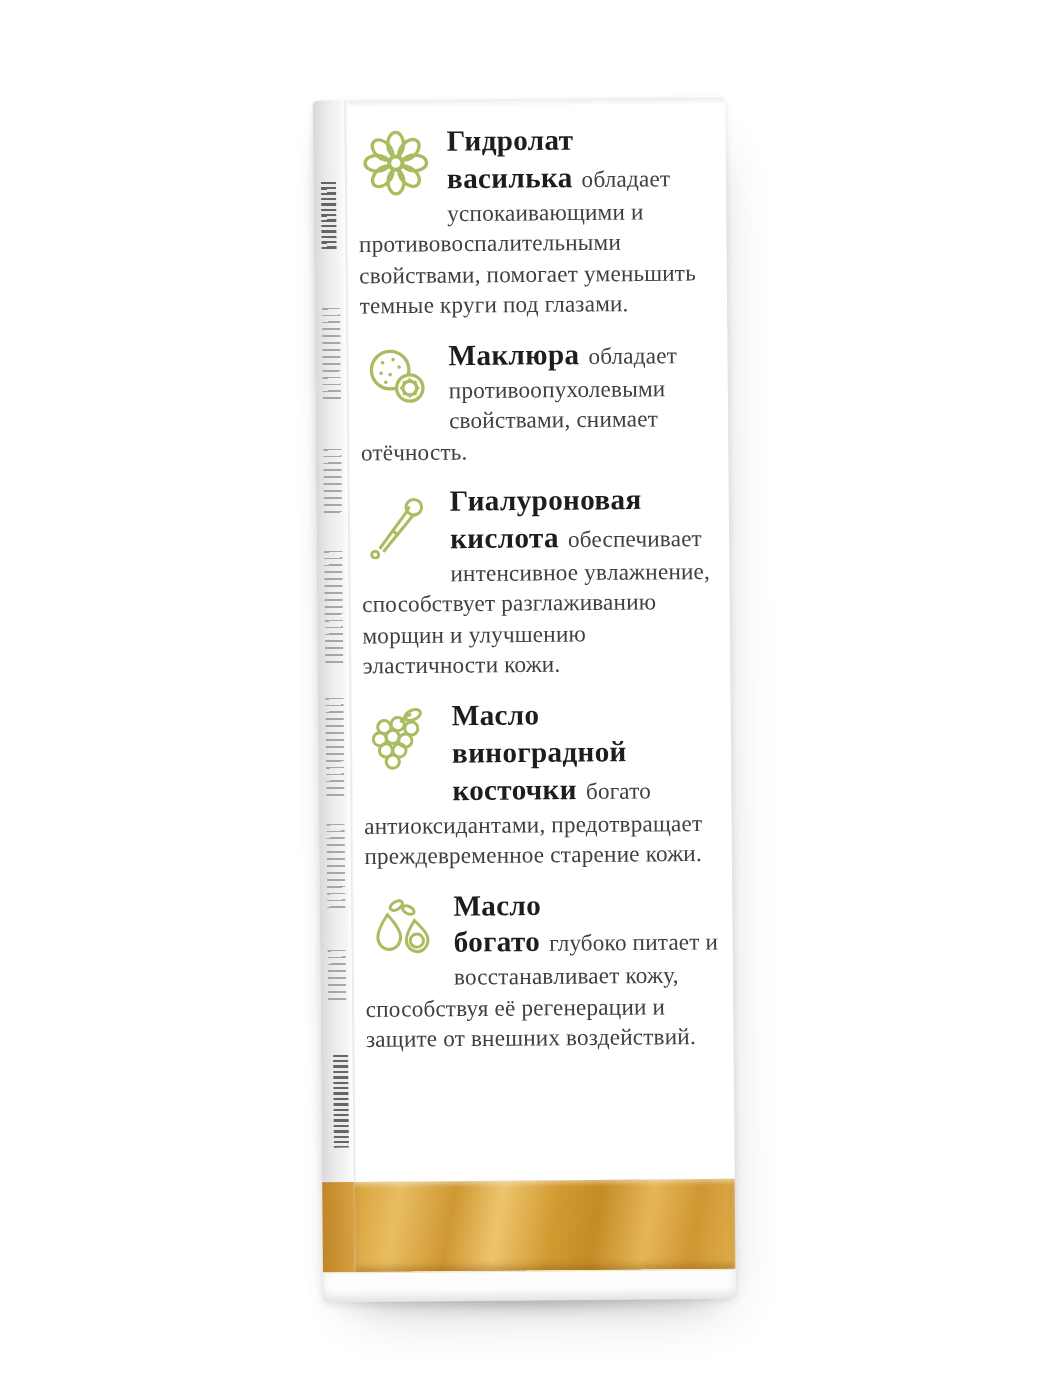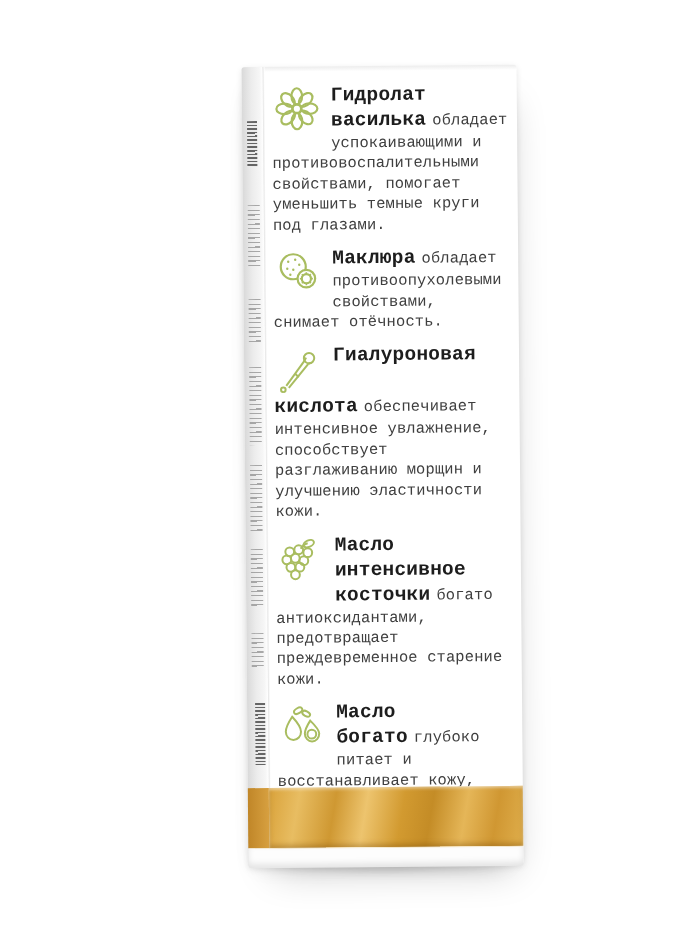--- a/index.html
+++ b/index.html
@@ -1,17 +1,17 @@
 <!DOCTYPE html>
 <html style="--icon-green: #a9bd60; --gold: #d9a23a; --gold-dark: #c08628; --heading-text: #1d1d1d; --body-text: #3f3f3f; --box-white: #ffffff;"><head>
 <meta charset="utf-8">
 <style>
   html,body{margin:0;padding:0;background:#ffffff;}
   .scene{position:relative;width:604px;height:933px;background:#ffffff;overflow:hidden;
-         font-family:Liberation Mono, monospace;margin-left:33px;}
+         font-family:Liberation Serif, serif;}
   .box{position:absolute;left:212px;top:66px;width:275px;height:800px;
        background:var(--box-white,#fff);border-radius:3px;
        transform:rotate(-0.5deg);transform-origin:50% 50%;
        box-shadow:0 2px 6px rgba(0,0,0,.10), 8px 22px 38px -18px rgba(0,0,0,.22), -4px 10px 22px -14px rgba(0,0,0,.18);}
   .box::before{content:"";position:absolute;left:0;top:0;right:0;height:5px;
        background:linear-gradient(to bottom,#ededed,#ffffff);border-radius:3px 3px 0 0;}
   
   .side-strip{position:absolute;left:0;top:0;bottom:0;width:21px;
        background:linear-gradient(to right,#d9d9d9,#ececec 45%,#f6f6f6 85%,#ffffff);
        border-radius:3px 0 0 3px;}
@@ -146,21 +146,21 @@
               <circle cx="22" cy="15" r="4.4"></circle>
               <circle cx="31" cy="18" r="4.4"></circle>
             <circle cx="10" cy="25" r="4.4"></circle>
               <circle cx="18.5" cy="23.5" r="4.4"></circle>
               <circle cx="27" cy="26" r="4.4"></circle>
             <circle cx="14" cy="32.5" r="4.4"></circle>
               <circle cx="23" cy="32.5" r="4.4"></circle>
             <circle cx="18.5" cy="40" r="4.4"></circle>
           </svg>
         </span>
-        <b class="t">Масло интенсивное косточки</b><span>богато антиоксидантами, предотвращает преждевременное старение кожи.</span>
+        <b class="t">Масло виноградной косточки</b><span>богато антиоксидантами, предотвращает преждевременное старение кожи.</span>
       </p>
 
       <p class="sec">
         <span class="ic">
           <svg viewBox="0 0 48 48" fill="none" stroke="currentColor" stroke-width="2">
             <ellipse cx="20" cy="9" rx="4.5" ry="2.6" transform="rotate(-30 20 9)"></ellipse>
             <ellipse cx="28" cy="12" rx="4.2" ry="2.4" transform="rotate(28 28 12)"></ellipse>
             <path d="M14 15 C10 21 7.5 25.5 7.5 30 a7.6 8.2 0 0 0 15.2 0 C22.7 25.5 19 20.5 14 15 Z"></path>
             <path d="M32 19 C28.5 24.5 26.5 28 26.5 32 a7.2 7.8 0 0 0 14.4 0 C40.9 28 37 24 32 19 Z" fill="#ffffff"></path>
             <circle cx="33.5" cy="32.5" r="4.4"></circle>

